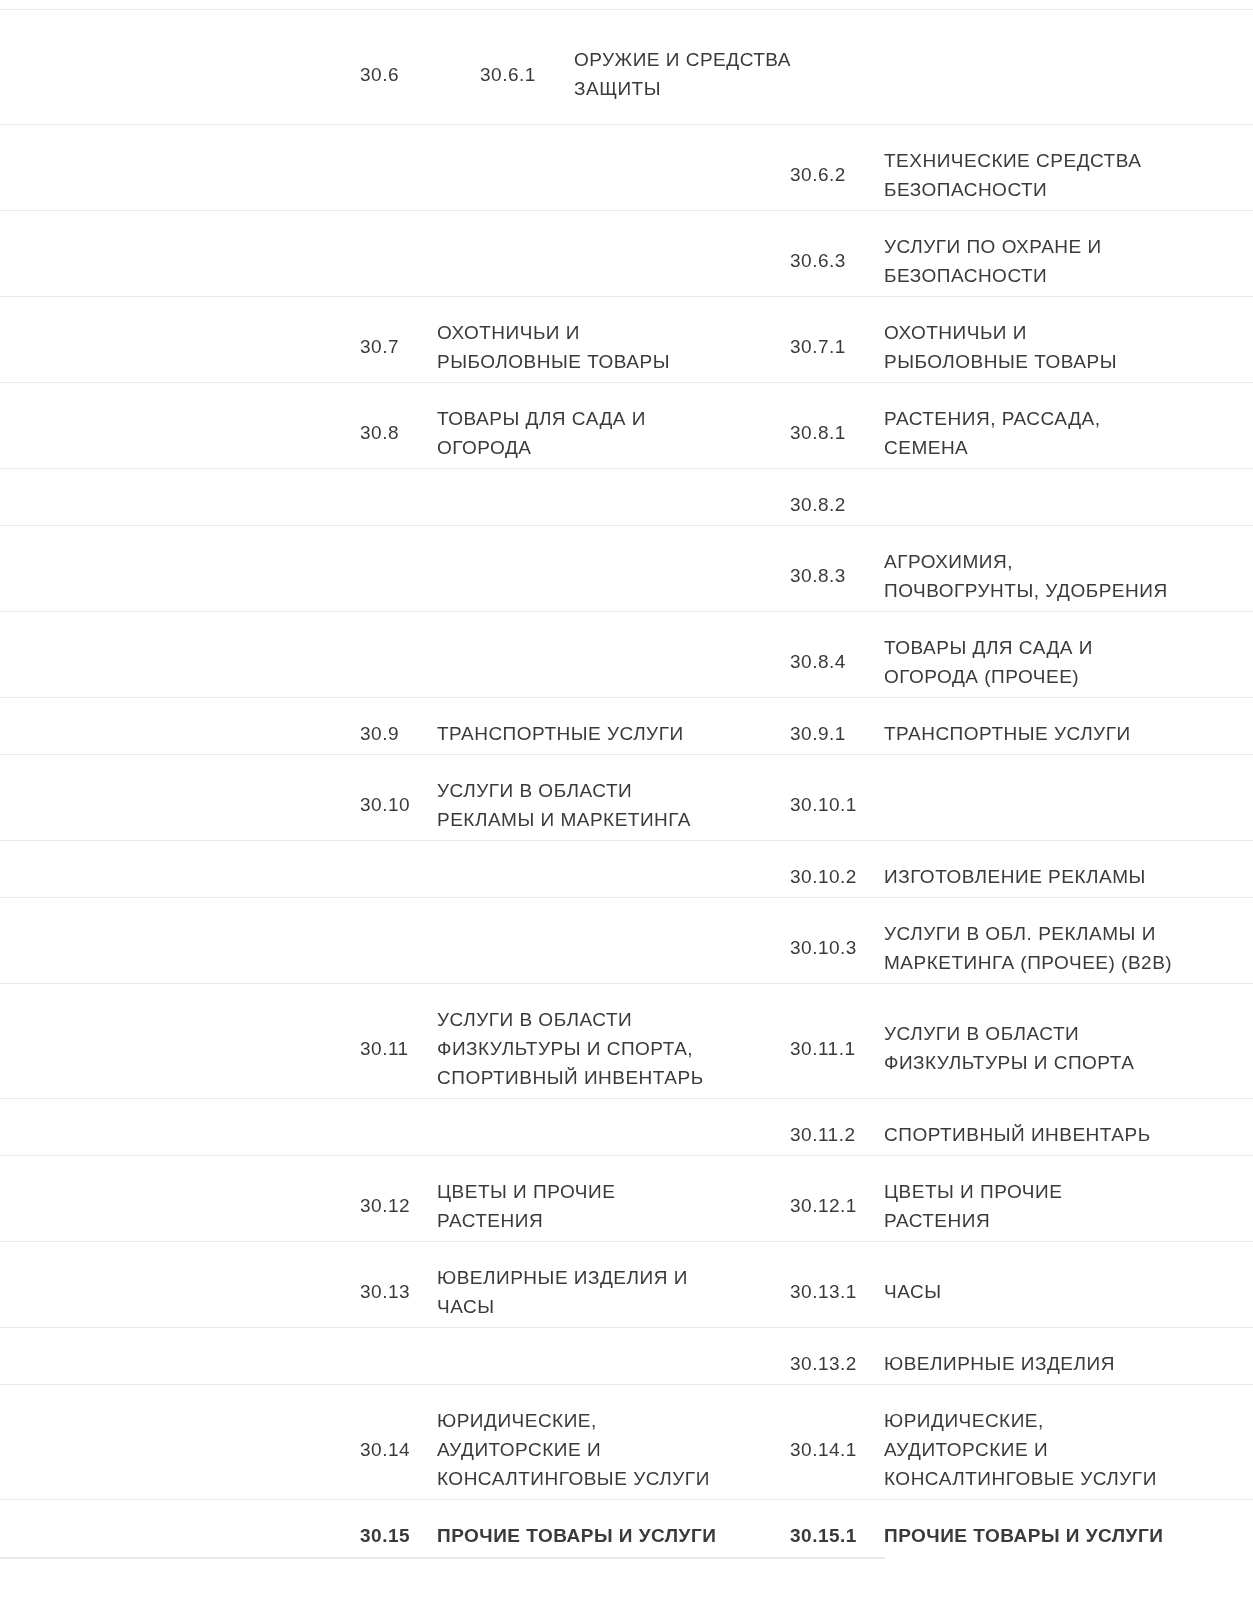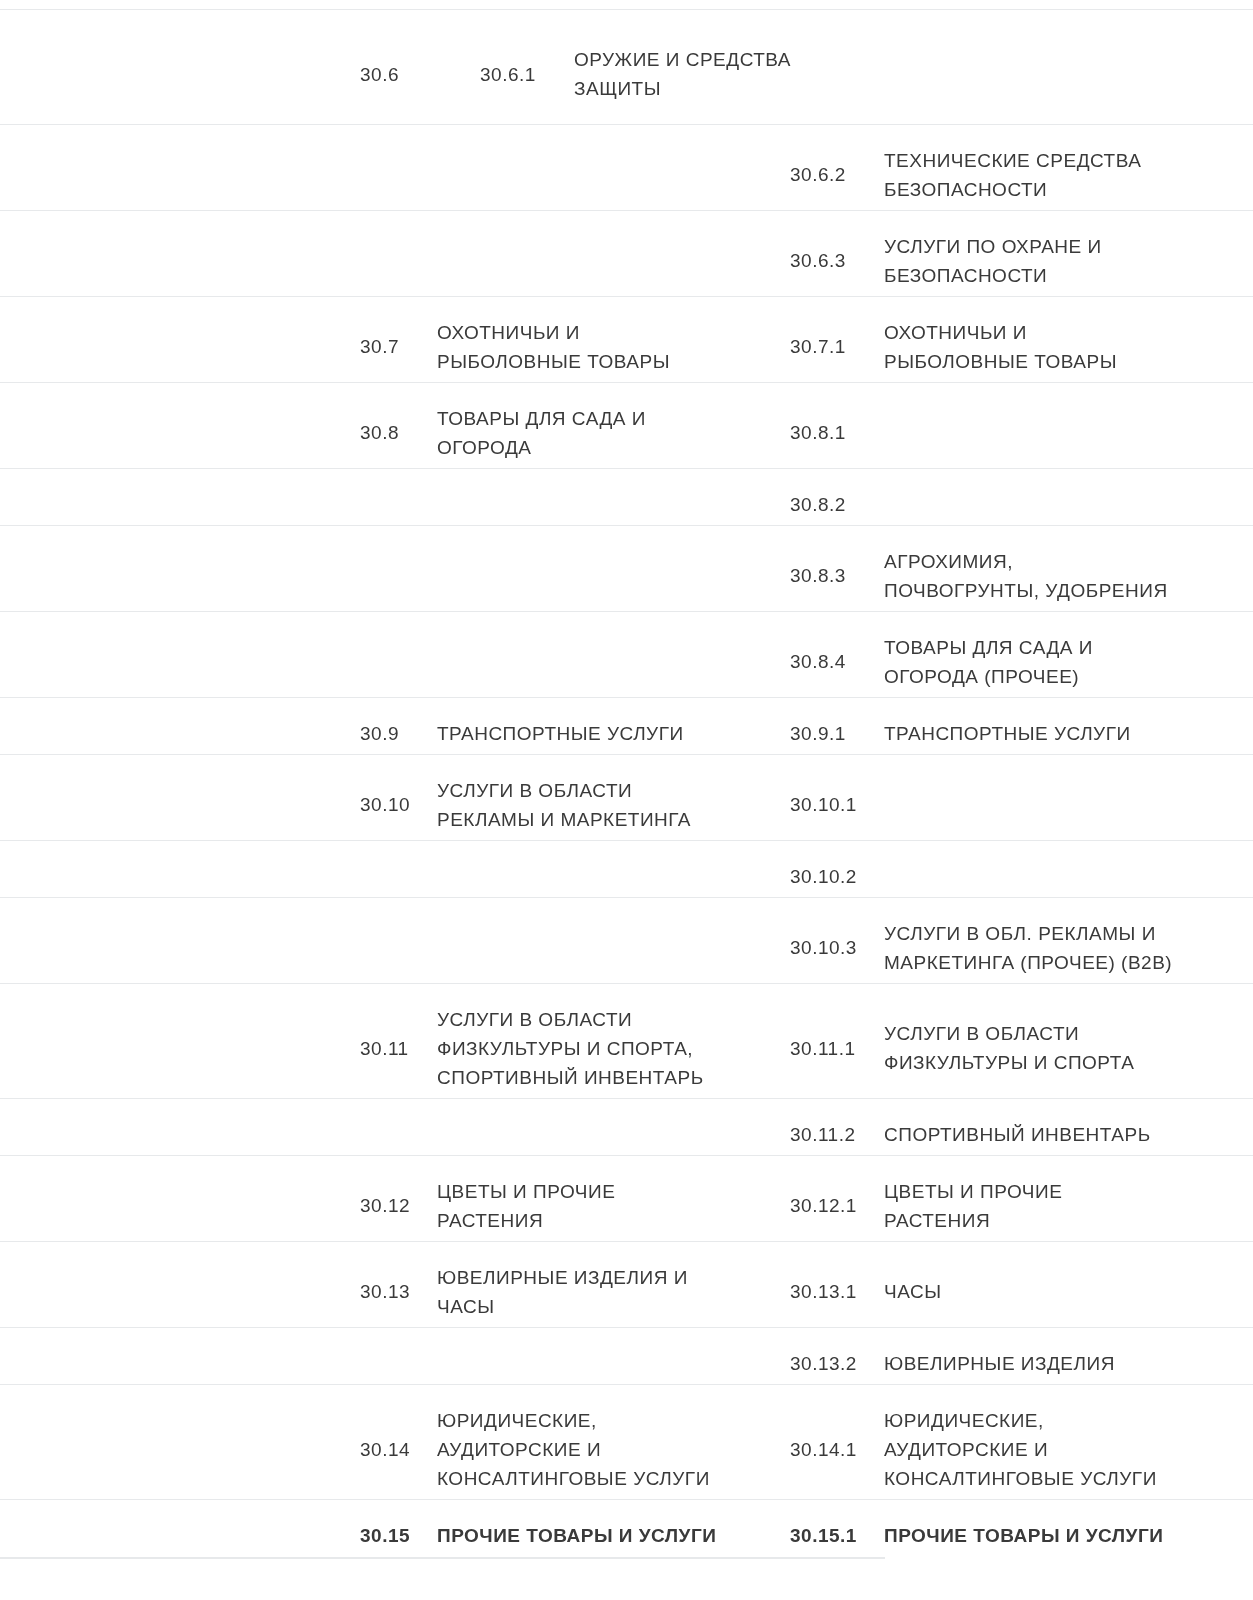--- a/index.html
+++ b/index.html
@@ -79,20 +79,22 @@
 РЫБОЛОВНЫЕ ТОВАРЫ</div>
   </div>
 
   <div class="row h2">
     <div class="cell spacer-l"></div>
     <div class="cell code">30.8</div>
     <div class="cell name">ТОВАРЫ ДЛЯ САДА И
 ОГОРОДА</div>
     <div class="cell spacer-m"></div>
     <div class="cell subcode">30.8.1</div>
+    <div class="cell subname">РАСТЕНИЯ, РАССАДА,
+СЕМЕНА</div>
   </div>
 
   <div class="row h1">
     <div class="cell spacer-l"></div>
     <div class="cell code"></div>
     <div class="cell name"></div>
     <div class="cell spacer-m"></div>
     <div class="cell subcode">30.8.2</div>
   </div>
 
@@ -133,20 +135,21 @@
     <div class="cell spacer-m"></div>
     <div class="cell subcode">30.10.1</div>
   </div>
 
   <div class="row h1">
     <div class="cell spacer-l"></div>
     <div class="cell code"></div>
     <div class="cell name"></div>
     <div class="cell spacer-m"></div>
     <div class="cell subcode">30.10.2</div>
+    <div class="cell subname">ИЗГОТОВЛЕНИЕ РЕКЛАМЫ</div>
   </div>
 
   <div class="row h2">
     <div class="cell spacer-l"></div>
     <div class="cell code"></div>
     <div class="cell name"></div>
     <div class="cell spacer-m"></div>
     <div class="cell subcode">30.10.3</div>
     <div class="cell subname">УСЛУГИ В ОБЛ. РЕКЛАМЫ И
 МАРКЕТИНГА (ПРОЧЕЕ) (B2B)</div>

